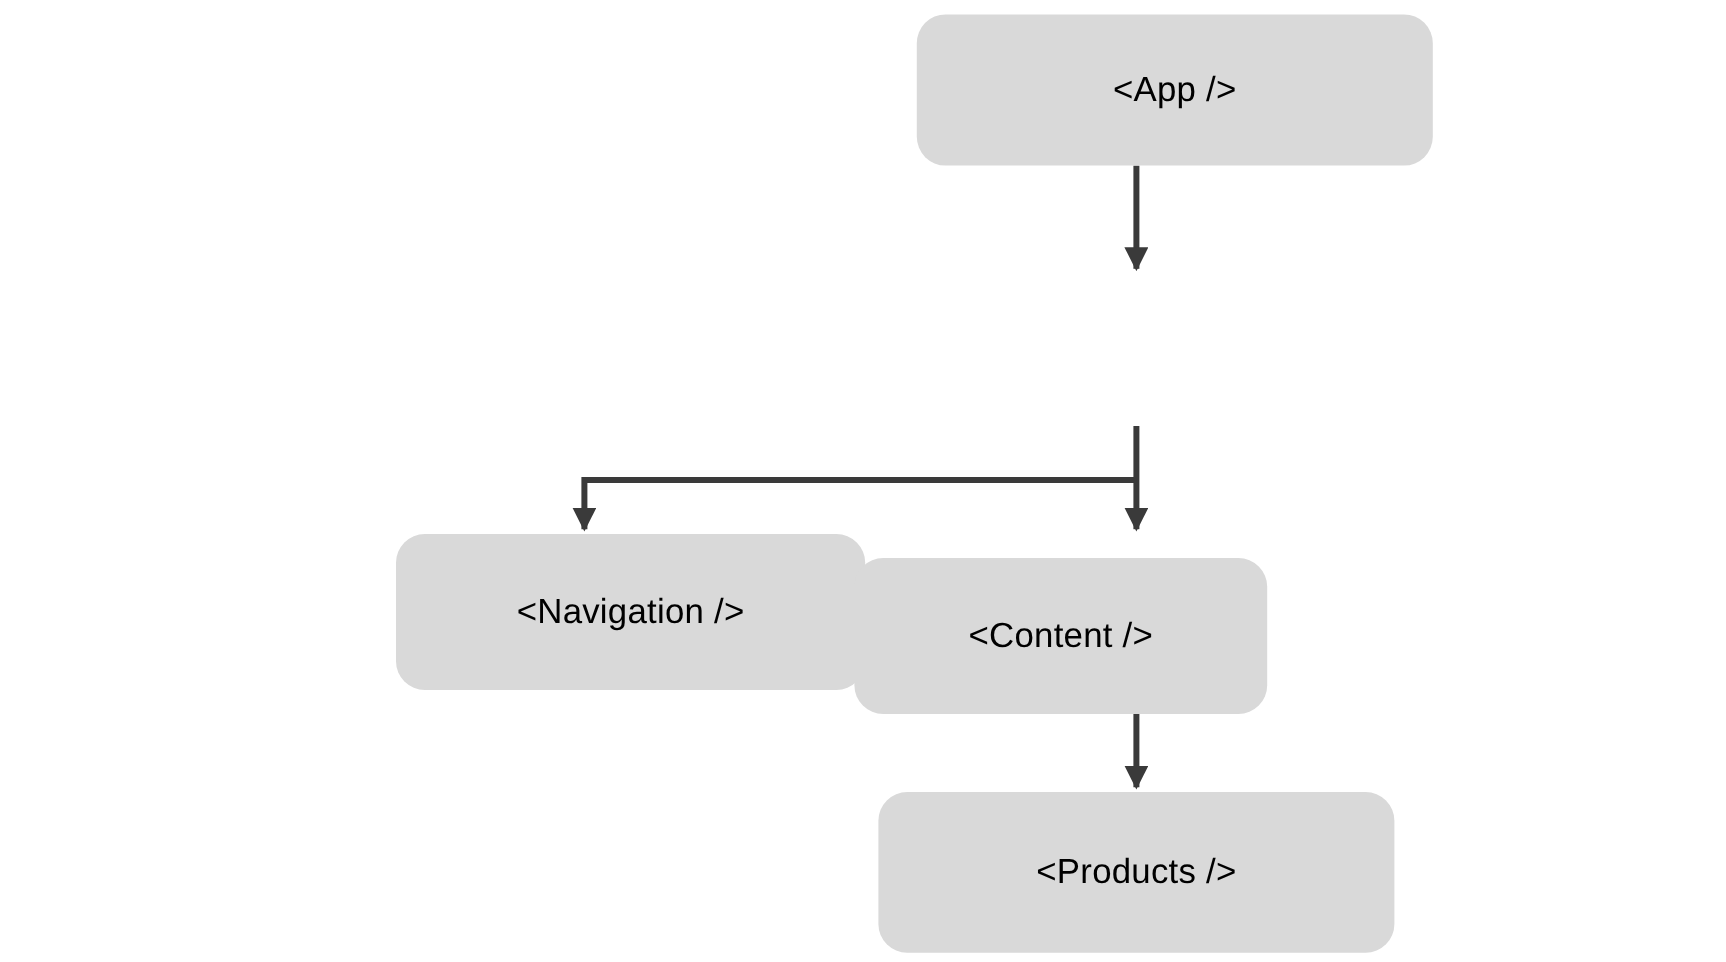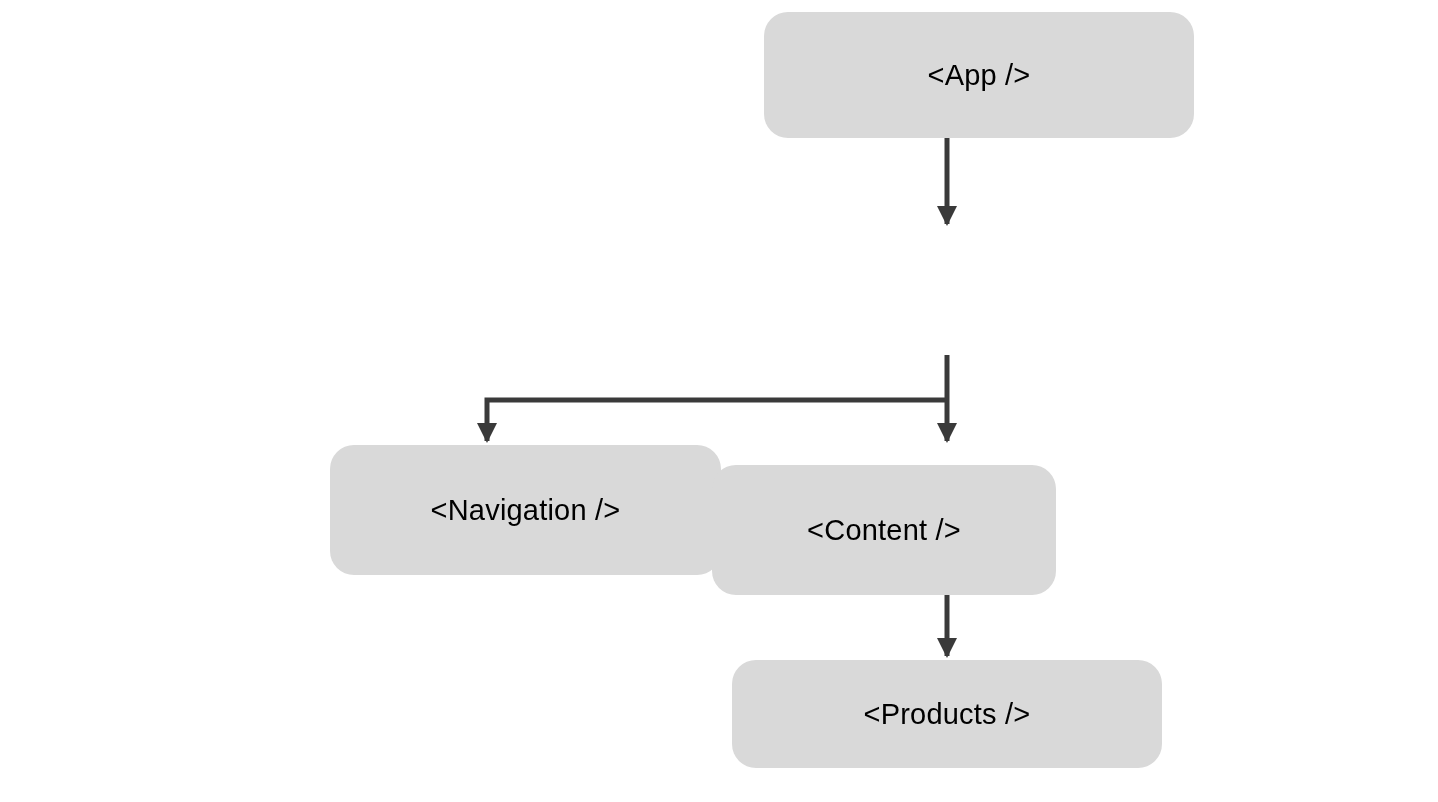--- a/index.html
+++ b/index.html
@@ -39,21 +39,21 @@
     display: flex;
     align-items: center;
     justify-content: center;
     font-size: 29px;
     letter-spacing: 0.2px;
   }
   .node-app      { left: 764px; top: 12px;  width: 430px; height: 126px; }
   .node-layout   { left: 732px; top: 228px; width: 430px; height: 127px; }
   .node-navigation { left: 282px; top: 445px; width: 391px; height: 130px; margin-left: 48px; }
   .node-content  { left: 712px; top: 445px; width: 344px; height: 130px; margin-top: 20px; }
-  .node-products { left: 732px; top: 660px; width: 430px; height: 108px; }
+  .node-products { left: 732px; top: 660px; width: 430px; height: 134px; }
 </style>
 </head>
 <body>
 
 <div class="canvas">
 
   <svg class="connector-layer" viewBox="0 0 1438 802" xmlns="http://www.w3.org/2000/svg">
     <defs>
       <marker id="arrow" viewBox="0 0 10 10" refX="9" refY="5" markerWidth="4" markerHeight="4" orient="auto-start-reverse">
         <path class="arrowhead" d="M 0 0 L 10 5 L 0 10 z"></path>

